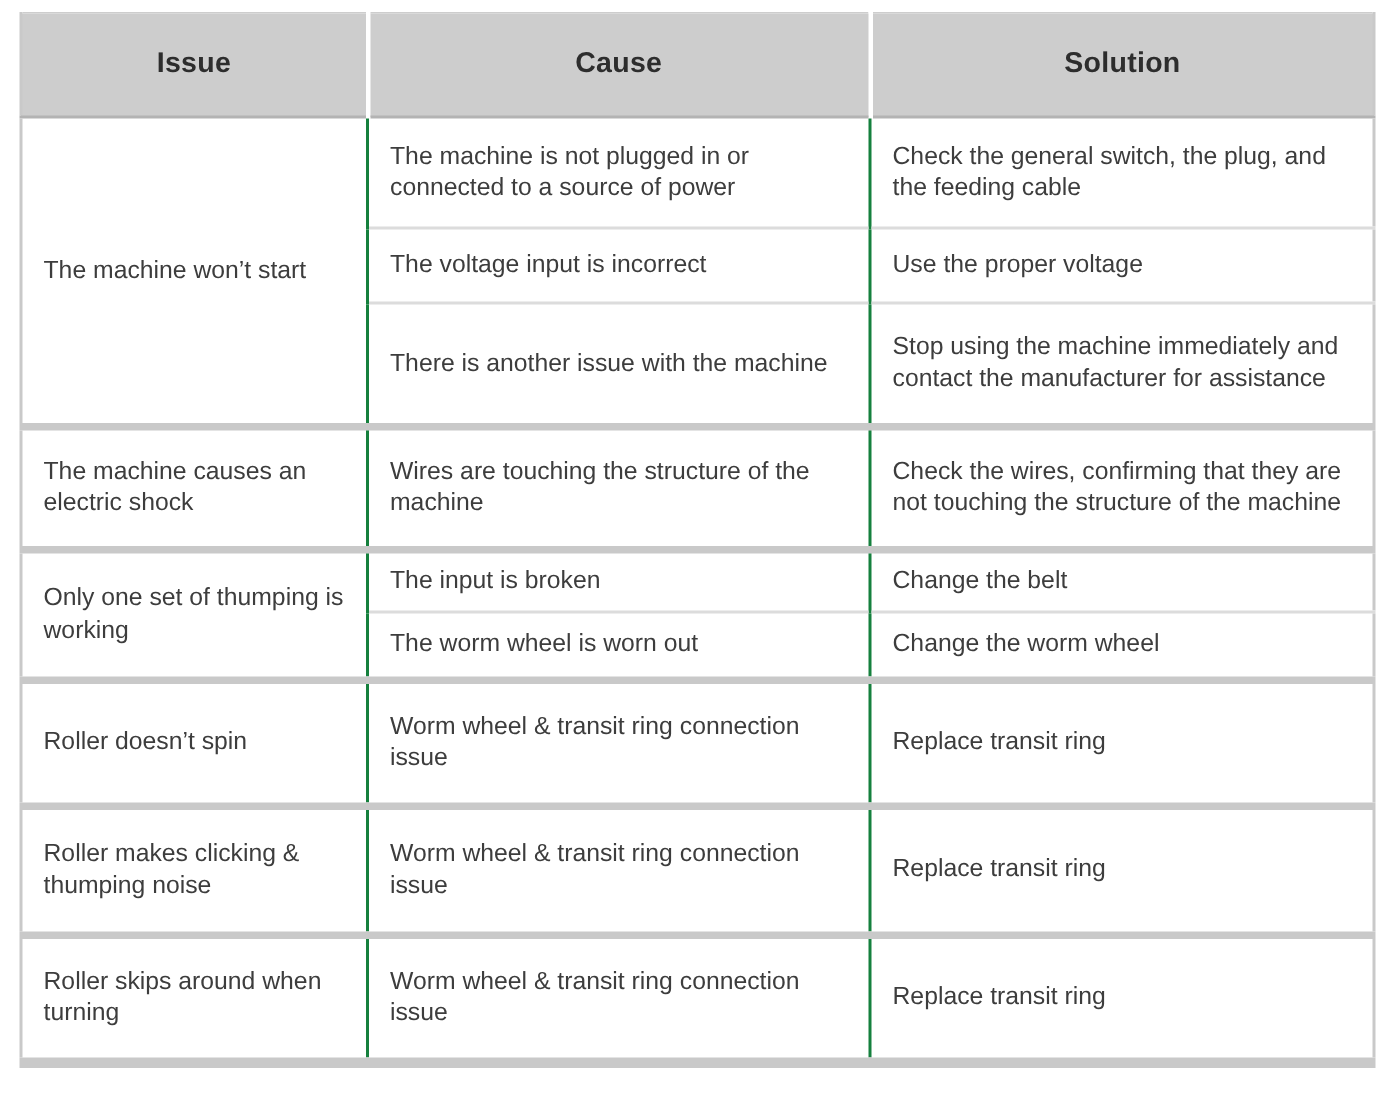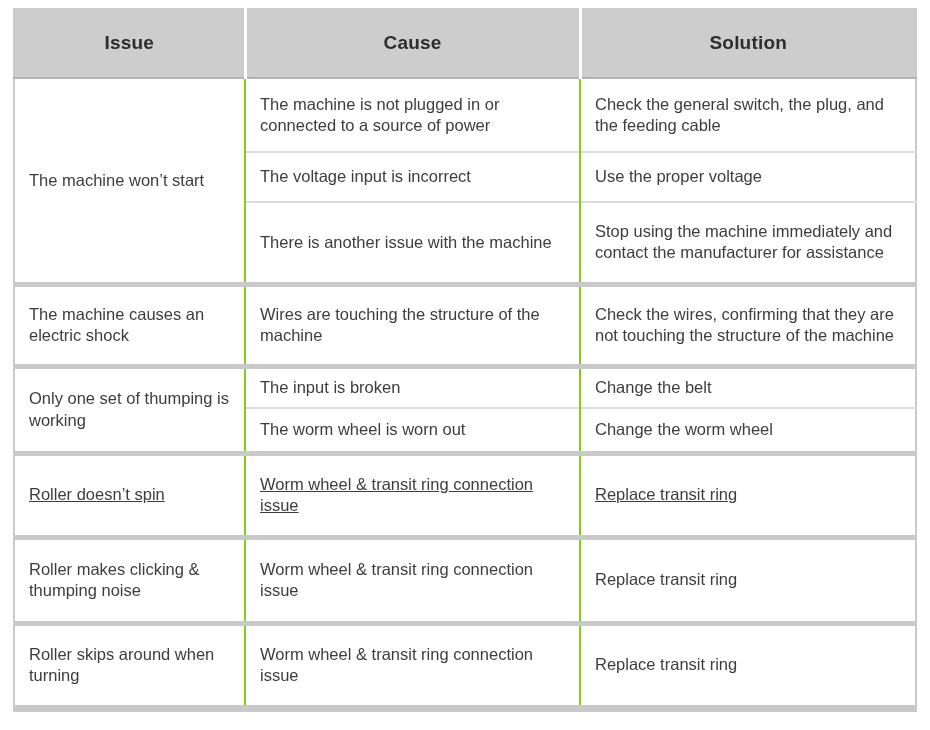--- a/index.html
+++ b/index.html
@@ -50,32 +50,32 @@
   thead th.gap-left { border-left: 3px solid #ffffff; }
 
   tbody td {
     background: #ffffff;
     font-size: 16.5px;
     line-height: 1.28;
     padding: 8px 14px;
     vertical-align: middle;
     word-wrap: break-word;
   }
-  tbody td.cause, tbody td.solution { border-left: 2px solid #84cc16; }
+  tbody td.cause, tbody td.solution { border-left: 2px solid #15803d; }
   tbody tr + tr td { border-top: 2px solid #dcdcdc; }
   tbody + tbody { border-top: 5px solid #c9c9c9; }
 
   
   tbody:nth-of-type(1) tr:nth-child(1) { height: 74px; }
   tbody:nth-of-type(1) tr:nth-child(2) { height: 50px; margin-left: 39px; }
   tbody:nth-of-type(1) tr:nth-child(3) { height: 82px; }
   tbody:nth-of-type(2) tr               { height: 82px; }
   tbody:nth-of-type(3) tr:nth-child(1) { height: 42px; }
   tbody:nth-of-type(3) tr:nth-child(2) { height: 45px; margin-left: 18px; }
-  tbody:nth-of-type(4) tr               { height: 84px; text-decoration: underline; }
+  tbody:nth-of-type(4) tr               { height: 84px; }
   tbody:nth-of-type(5) tr               { height: 86px; }
   tbody:nth-of-type(6) tr               { height: 85px; }
 </style>
 </head>
 <body>
 
 <div class="page">
   <div class="table-wrap">
     <table class="trouble">
       <colgroup>

